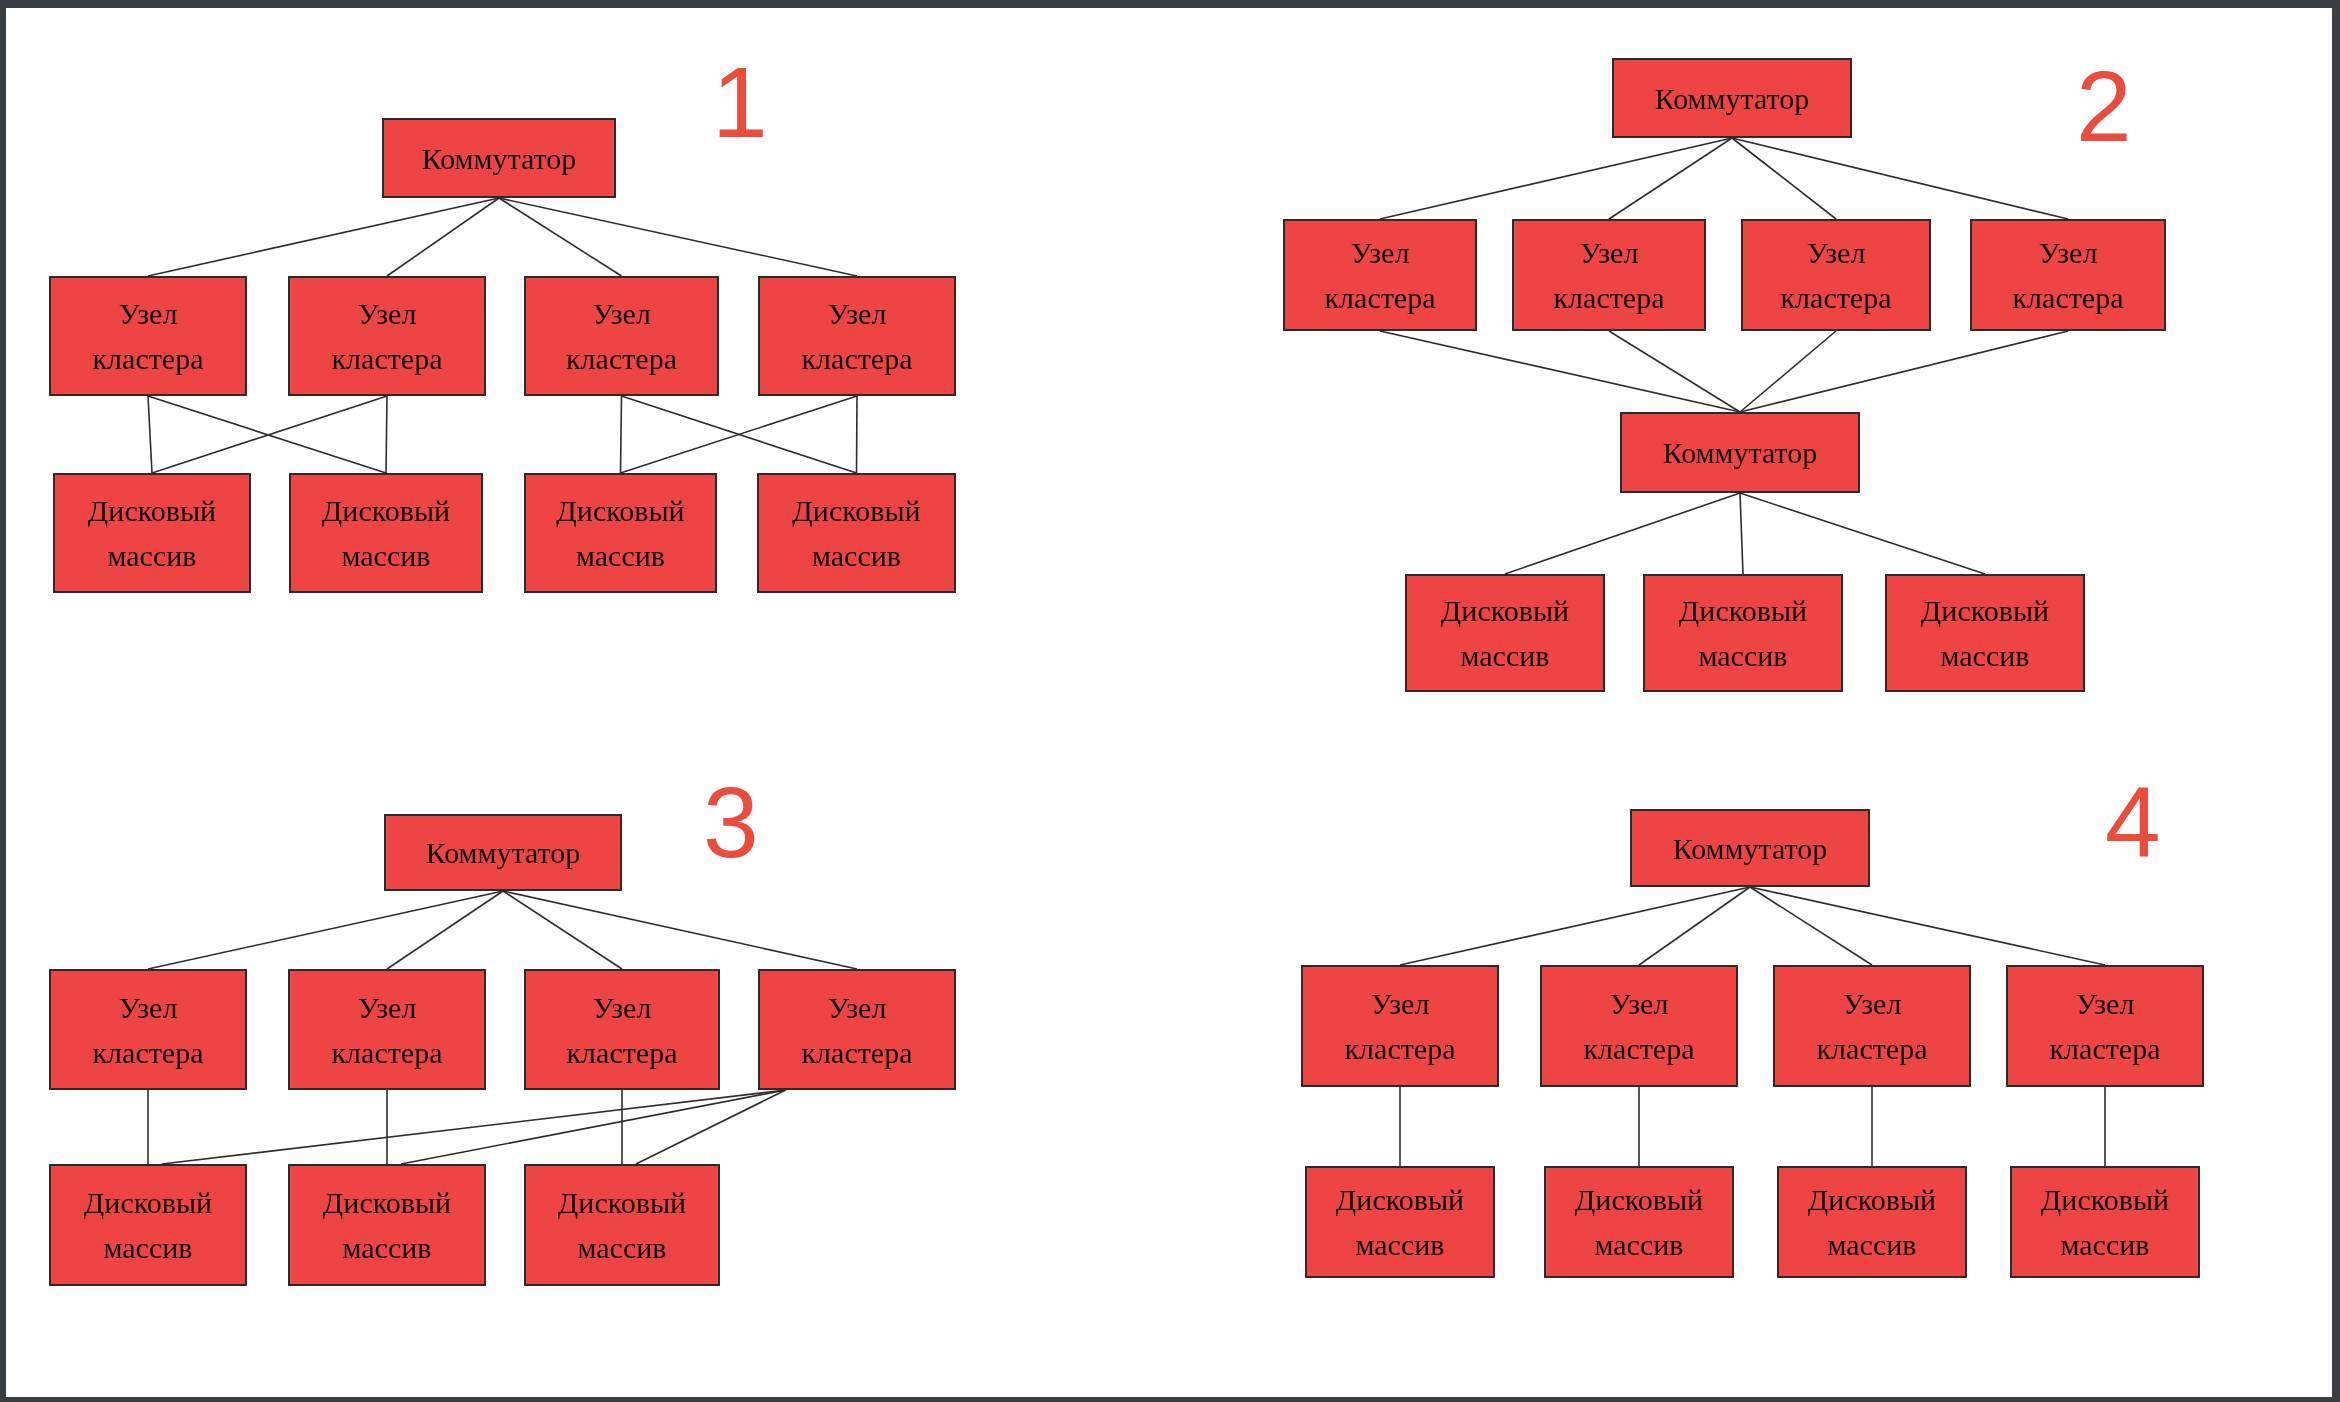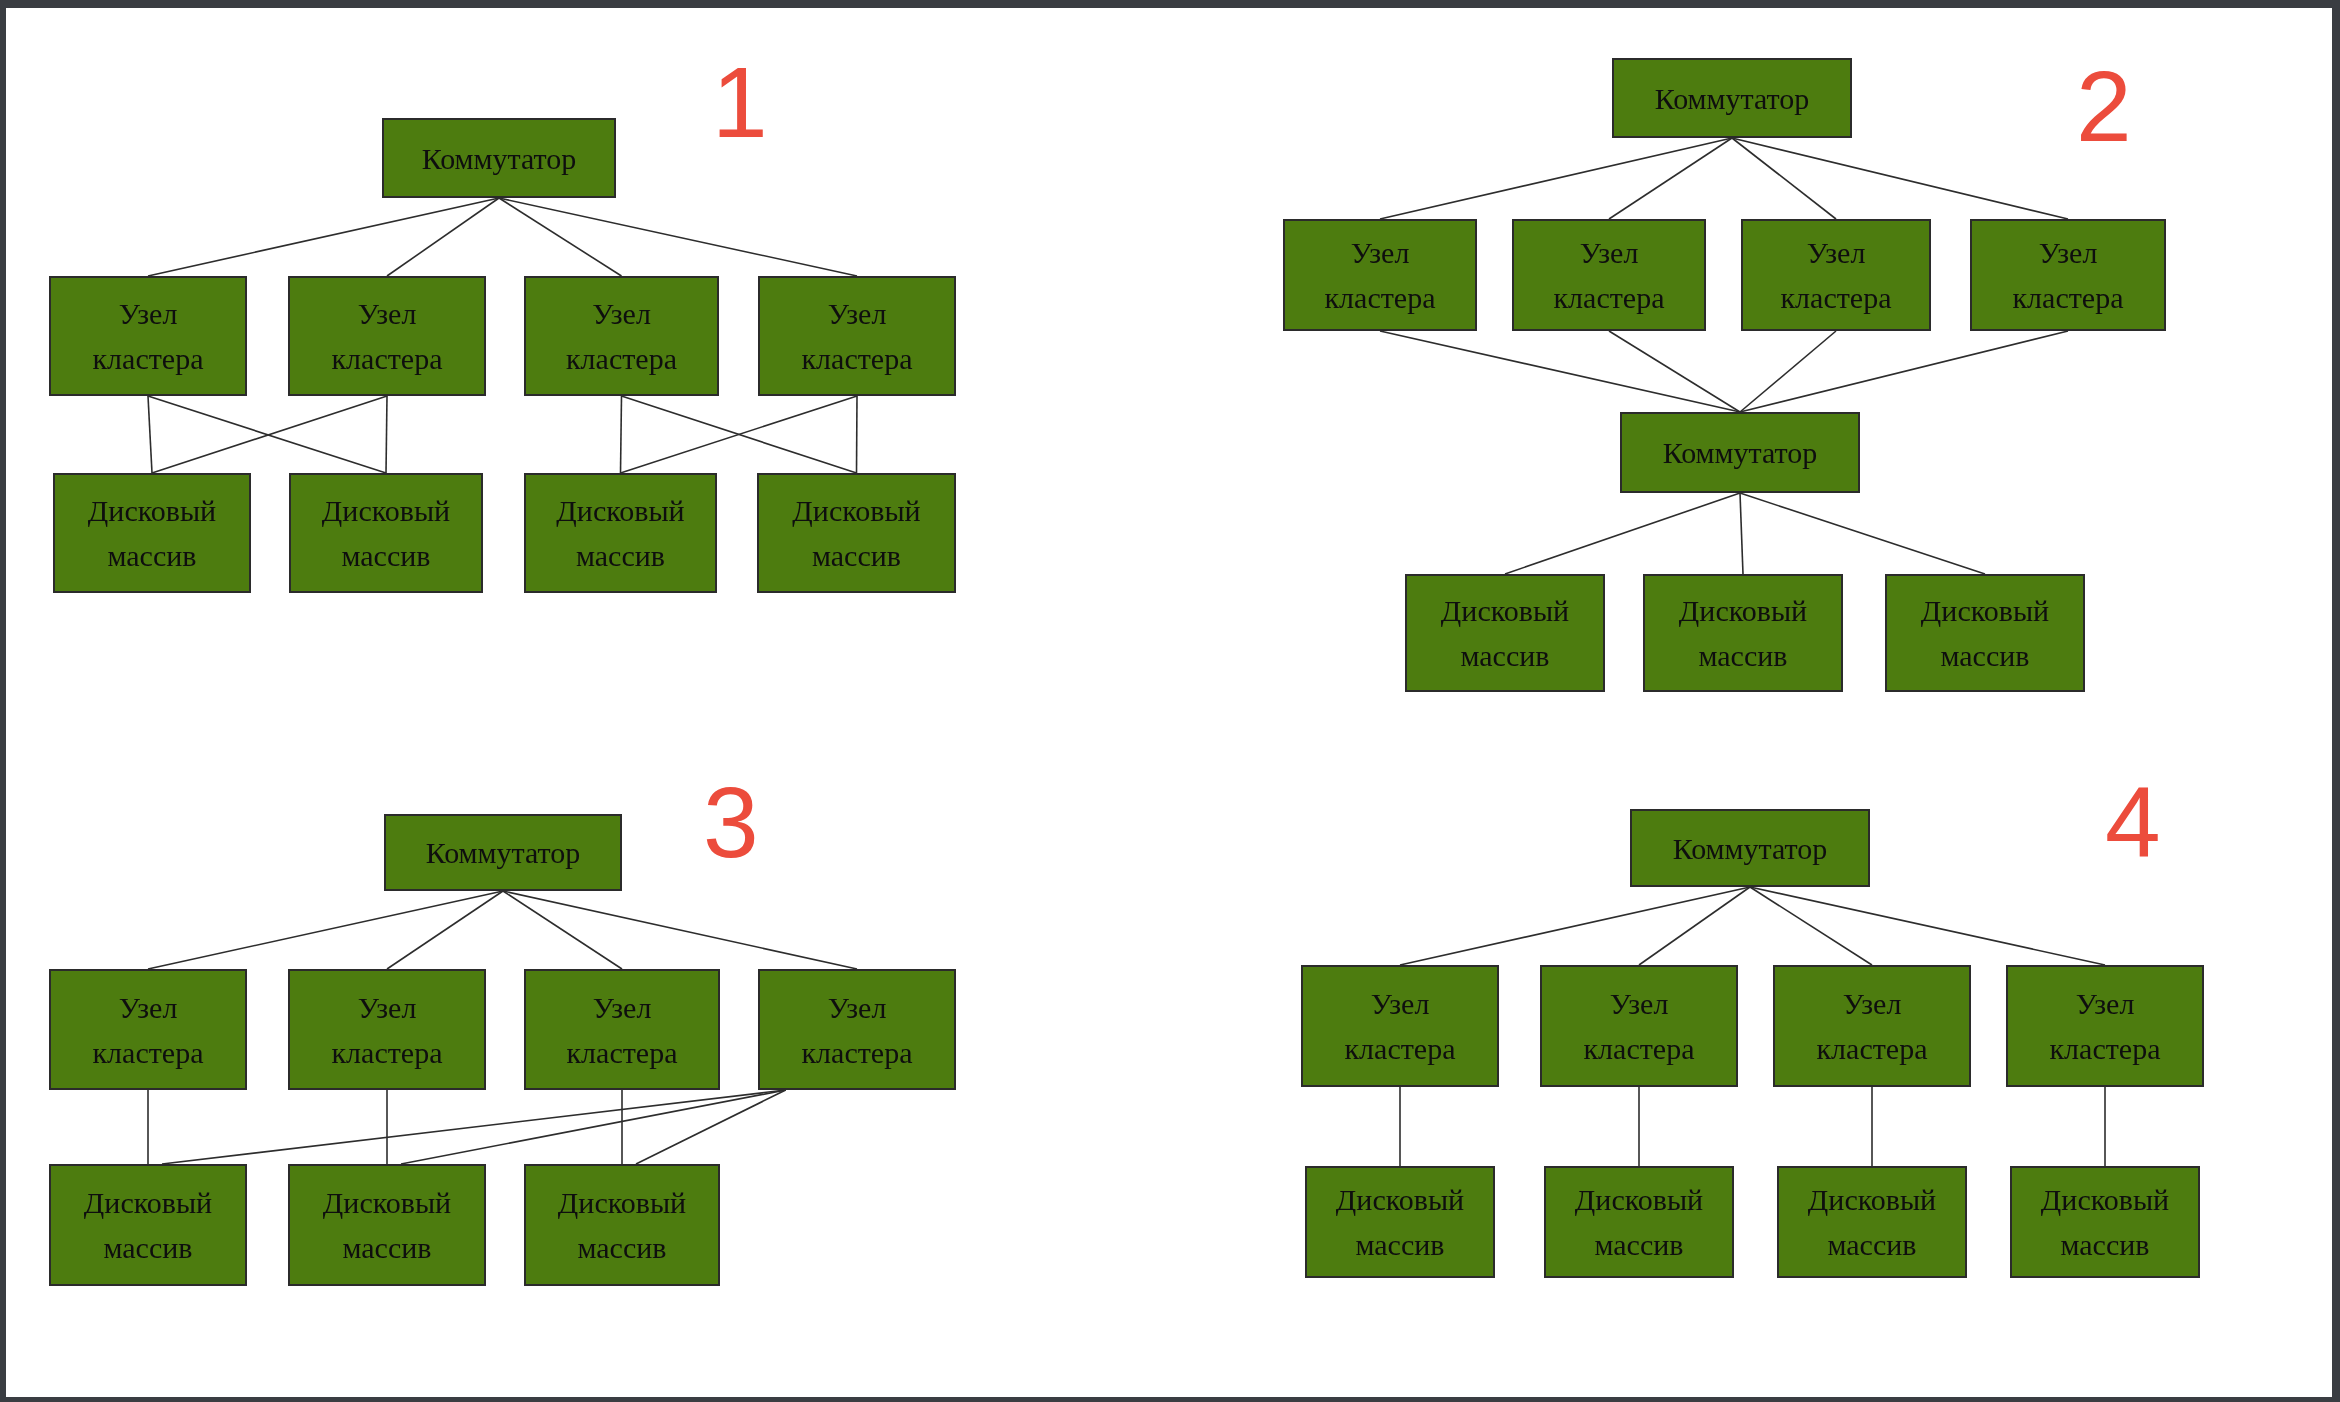--- a/index.html
+++ b/index.html
@@ -15,21 +15,21 @@
   .frame.top    { left: 0; top: 0; width: 2340px; height: 8px; }
   .frame.left   { left: 0; top: 0; width: 6px; height: 1402px; }
   .frame.right  { left: 2332px; top: 0; width: 8px; height: 1402px; }
   .frame.bottom { left: 0; top: 1397px; width: 2340px; height: 5px; }
 
   #wires { position: absolute; left: 0; top: 0; width: 2340px; height: 1402px; }
 
   .box {
     position: absolute;
     box-sizing: border-box;
-    background: #4d7c0f;
+    background: #ef4444;
     border: 2px solid #2b2b2b;
     display: flex;
     flex-direction: column;
     align-items: center;
     justify-content: center;
     text-align: center;
     color: #0e0e0e;
     font-size: 30px;
     line-height: 1.5;
     white-space: nowrap;

